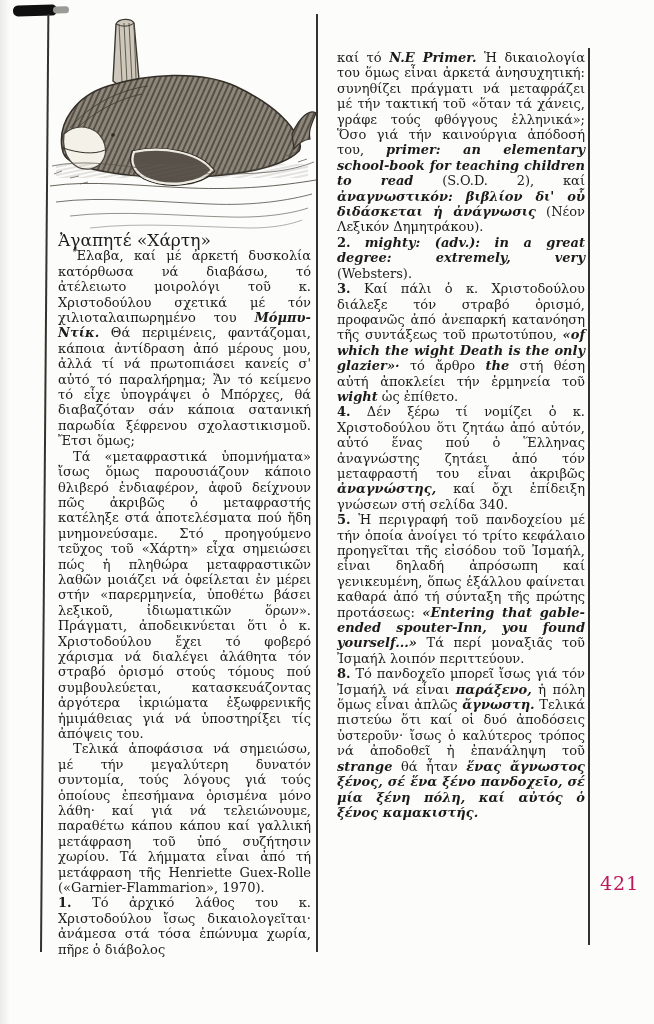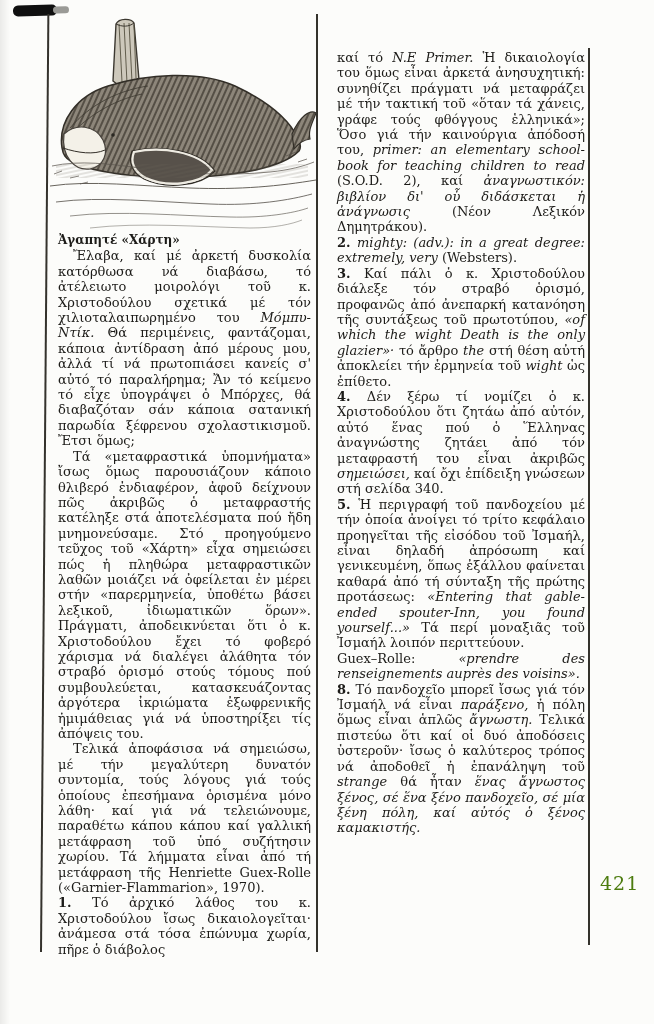--- a/index.html
+++ b/index.html
@@ -16,26 +16,26 @@
   .scan-smudge::after{content:"";position:absolute;left:40px;top:2px;width:16px;height:7px;
     background:#9a9a96;border-radius:4px;}
   .rule{position:absolute;width:1.6px;background:#34322c;}
   .rule-left{left:40px;top:14px;height:938px;transform:rotate(.45deg);transform-origin:bottom;}
   .rule-mid{left:316px;top:14px;height:938px;}
   .rule-right{left:588px;top:48px;height:897px;}
   .illus{position:absolute;left:50px;top:16px;width:266px;height:220px;}
   .col{position:absolute;text-align:justify;font-size:13px;line-height:15.4px;}
   .col-left{left:58px;top:233px;width:253px;}
   .col-right{left:337px;top:50px;width:248px;}
-  .heading{margin:0 0 14px 0;font-size:12px;font-weight:bold;}
+  .heading{margin:0 0 14px 0;font-size:17px;}
   .col p{margin:0;}
   .col p.indent{text-indent:15px;}
-  .it{font-style:italic;}
+  .it{font-style:italic;font-weight:bold;}
   .bd{font-weight:bold;}
-  .pageno{position:absolute;left:600px;top:872px;font-size:19px;letter-spacing:1px;color:#4d7c0f;}
+  .pageno{position:absolute;left:600px;top:872px;font-size:19px;letter-spacing:1px;color:#be185d;}
 </style>
 </head>
 <body>
 
 <div class="page">
 
   <div class="edge-shadow"></div>
   <div class="scan-smudge"></div>
 
   <div class="rule rule-left"></div>
@@ -93,22 +93,21 @@
         <p class="indent"><span>Τελικά ἀποφάσισα νά σημειώσω, μέ τήν μεγαλύτερη δυνατόν συντομία, τούς λόγους γιά τούς ὁποίους ἐπεσήμανα ὁρισμένα μόνο λάθη· καί γιά νά τελειώνουμε, παραθέτω κάπου κάπου καί γαλλική μετάφραση τοῦ ὑπό συζήτησιν χωρίου. Τά λήμματα εἶναι ἀπό τή μετάφραση τῆς Henriette Guex-Rolle («Garnier-Flammarion», 1970).</span></p>
         <p class=""><span class="bd">1.</span><span> Τό ἀρχικό λάθος του κ. Χριστοδούλου ἴσως δικαιολογεῖται· ἀνάμεσα στά τόσα ἐπώνυμα χωρία, πῆρε ὁ διάβολος</span></p>
       </div>
   </div>
 
   <div class="col col-right">
     <div>
         <p class=""><span>καί τό </span><span class="it">N.E Primer.</span><span> Ἡ δικαιολογία του ὅμως εἶναι ἀρκετά ἀνησυχητική: συνηθίζει πράγματι νά μεταφράζει μέ τήν τακτική τοῦ «ὅταν τά χάνεις, γράφε τούς φθόγγους ἑλληνικά»; Ὅσο γιά τήν καινούργια ἀπόδοσή του, </span><span class="it">primer: an elementary school-book for teaching children to read</span><span> (S.O.D. 2), καί </span><span class="it">ἀναγνωστικόν: βιβλίον δι' οὗ διδάσκεται ἡ ἀνάγνωσις</span><span> (Νέον Λεξικόν Δημητράκου).</span></p>
         <p class=""><span class="bd">2.</span><span> </span><span class="it">mighty: (adv.): in a great degree: extremely, very</span><span> (Websters).</span></p>
         <p class=""><span class="bd">3.</span><span> Καί πάλι ὁ κ. Χριστοδούλου διάλεξε τόν στραβό ὁρισμό, προφανῶς ἀπό ἀνεπαρκή κατανόηση τῆς συντάξεως τοῦ πρωτοτύπου, </span><span class="it">«of which the wight Death is the only glazier»·</span><span> τό ἄρθρο </span><span class="it">the</span><span> στή θέση αὐτή ἀποκλείει τήν ἑρμηνεία τοῦ </span><span class="it">wight</span><span> ὡς ἐπίθετο.</span></p>
-        <p class=""><span class="bd">4.</span><span> Δέν ξέρω τί νομίζει ὁ κ. Χριστοδούλου ὅτι ζητάω ἀπό αὐτόν, αὐτό ἕνας πού ὁ Ἕλληνας ἀναγνώστης ζητάει ἀπό τόν μεταφραστή του εἶναι ἀκριβῶς </span><span class="it">σημειώσει,</span><span> καί ὄχι ἐπίδειξη γνώσεων στή σελίδα 340.</span></p>
+        <p class=""><span class="bd">4.</span><span> Δέν ξέρω τί νομίζει ὁ κ. Χριστοδούλου ὅτι ζητάω ἀπό αὐτόν, αὐτό ἕνας πού ὁ Ἕλληνας ἀναγνώστης ζητάει ἀπό τόν μεταφραστή του εἶναι ἀκριβῶς </span><span class="it">ἀναγνώστης,</span><span> καί ὄχι ἐπίδειξη γνώσεων στή σελίδα 340.</span></p>
         <p class=""><span class="bd">5.</span><span> Ἡ περιγραφή τοῦ πανδοχείου μέ τήν ὁποία ἀνοίγει τό τρίτο κεφάλαιο προηγεῖται τῆς εἰσόδου τοῦ Ἰσμαήλ, εἶναι δηλαδή ἀπρόσωπη καί γενικευμένη, ὅπως ἐξάλλου φαίνεται καθαρά ἀπό τή σύνταξη τῆς πρώτης προτάσεως: </span><span class="it">«Entering that gable-ended spouter-Inn, you found yourself...»</span><span> Τά περί μοναξιᾶς τοῦ Ἰσμαήλ λοιπόν περιττεύουν.</span></p>
-        <p class=""><span>Guex–Rolle: </span><span class="it">«prendre des renseignements auprès des voisins».</span></p>
         <p class=""><span class="bd">8.</span><span> Τό πανδοχεῖο μπορεῖ ἴσως γιά τόν Ἰσμαήλ νά εἶναι </span><span class="it">παράξενο,</span><span> ἡ πόλη ὅμως εἶναι ἁπλῶς </span><span class="it">ἄγνωστη.</span><span> Τελικά πιστεύω ὅτι καί οἱ δυό ἀποδόσεις ὑστεροῦν· ἴσως ὁ καλύτερος τρόπος νά ἀποδοθεῖ ἡ ἐπανάληψη τοῦ </span><span class="it">strange</span><span> θά ἦταν </span><span class="it">ἕνας ἄγνωστος ξένος, σέ ἕνα ξένο πανδοχεῖο, σέ μία ξένη πόλη, καί αὐτός ὁ ξένος καμακιστής.</span></p>
       </div>
   </div>
 
   <div class="pageno">421</div>
 
 </div>
 
 </body></html>

